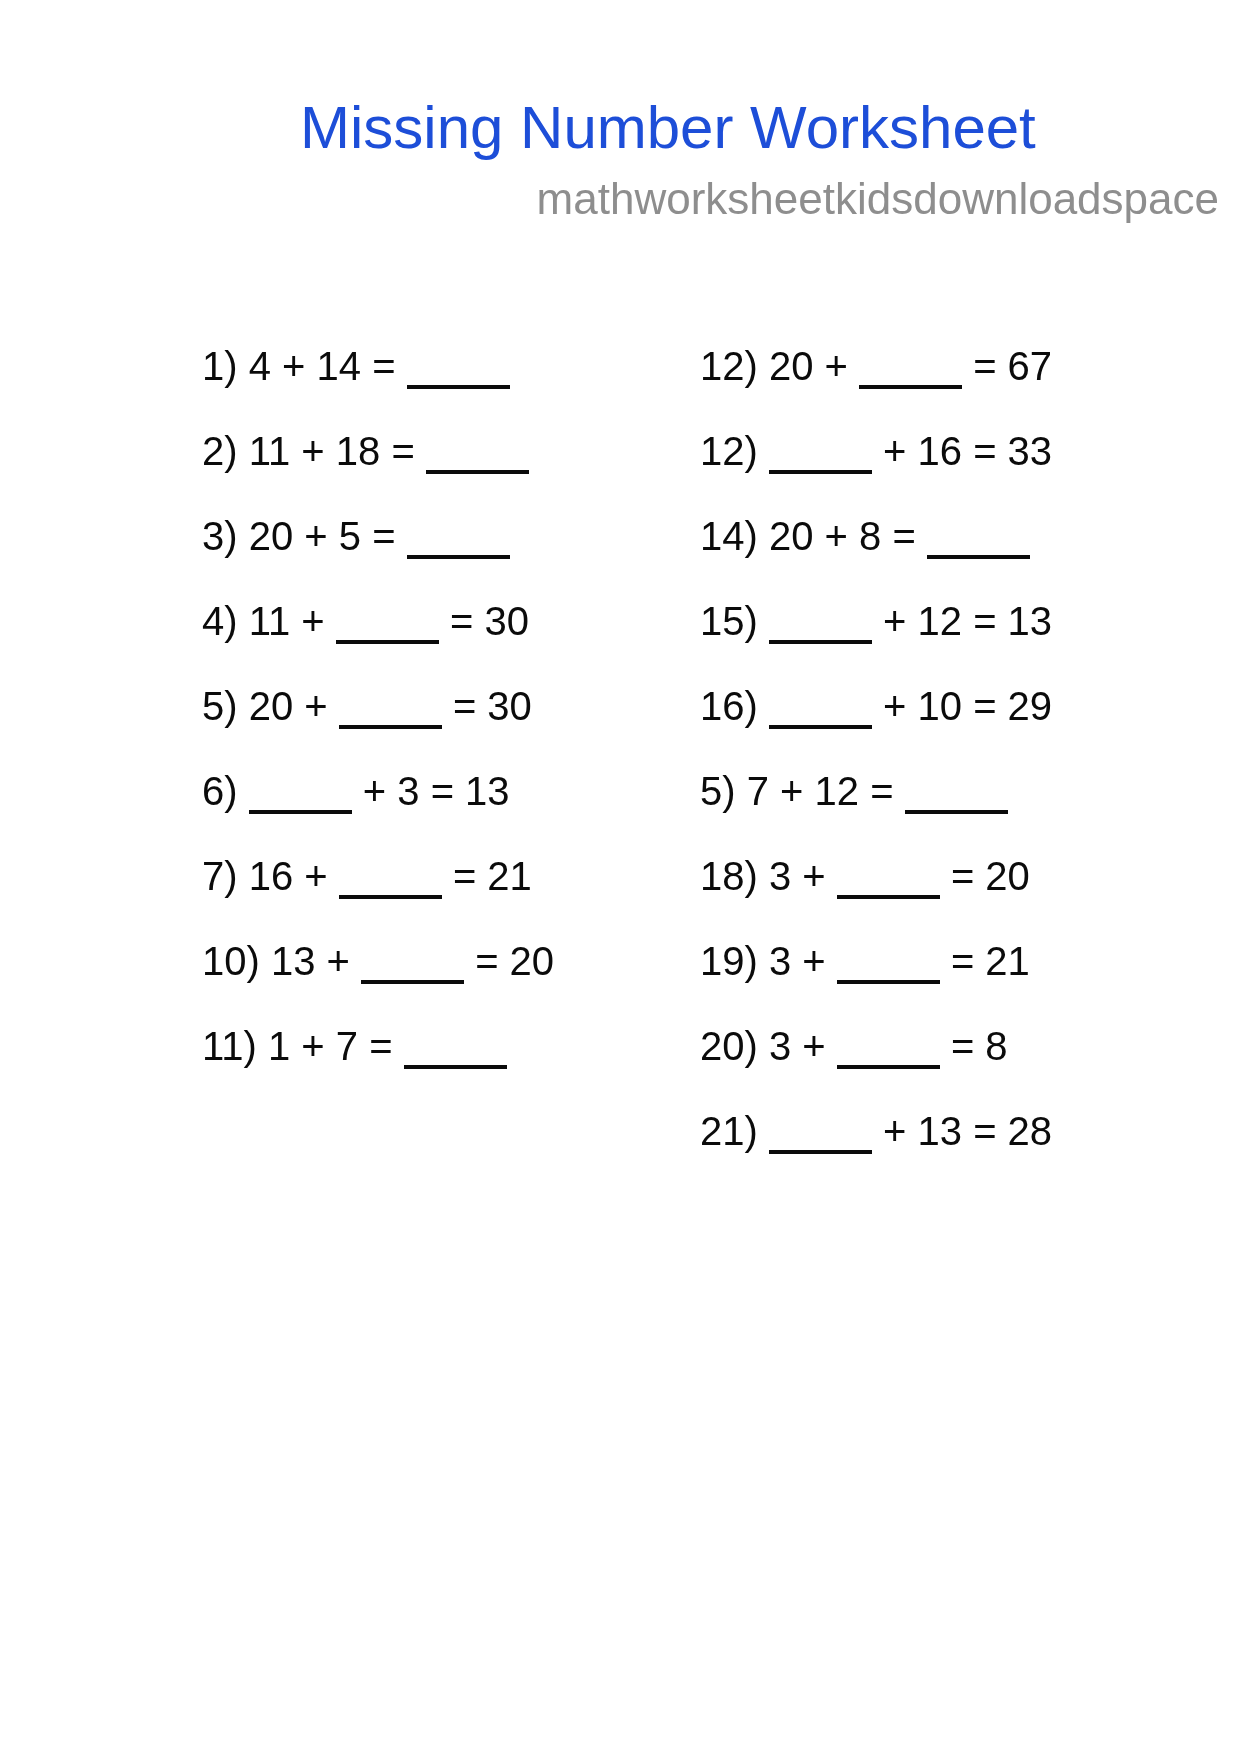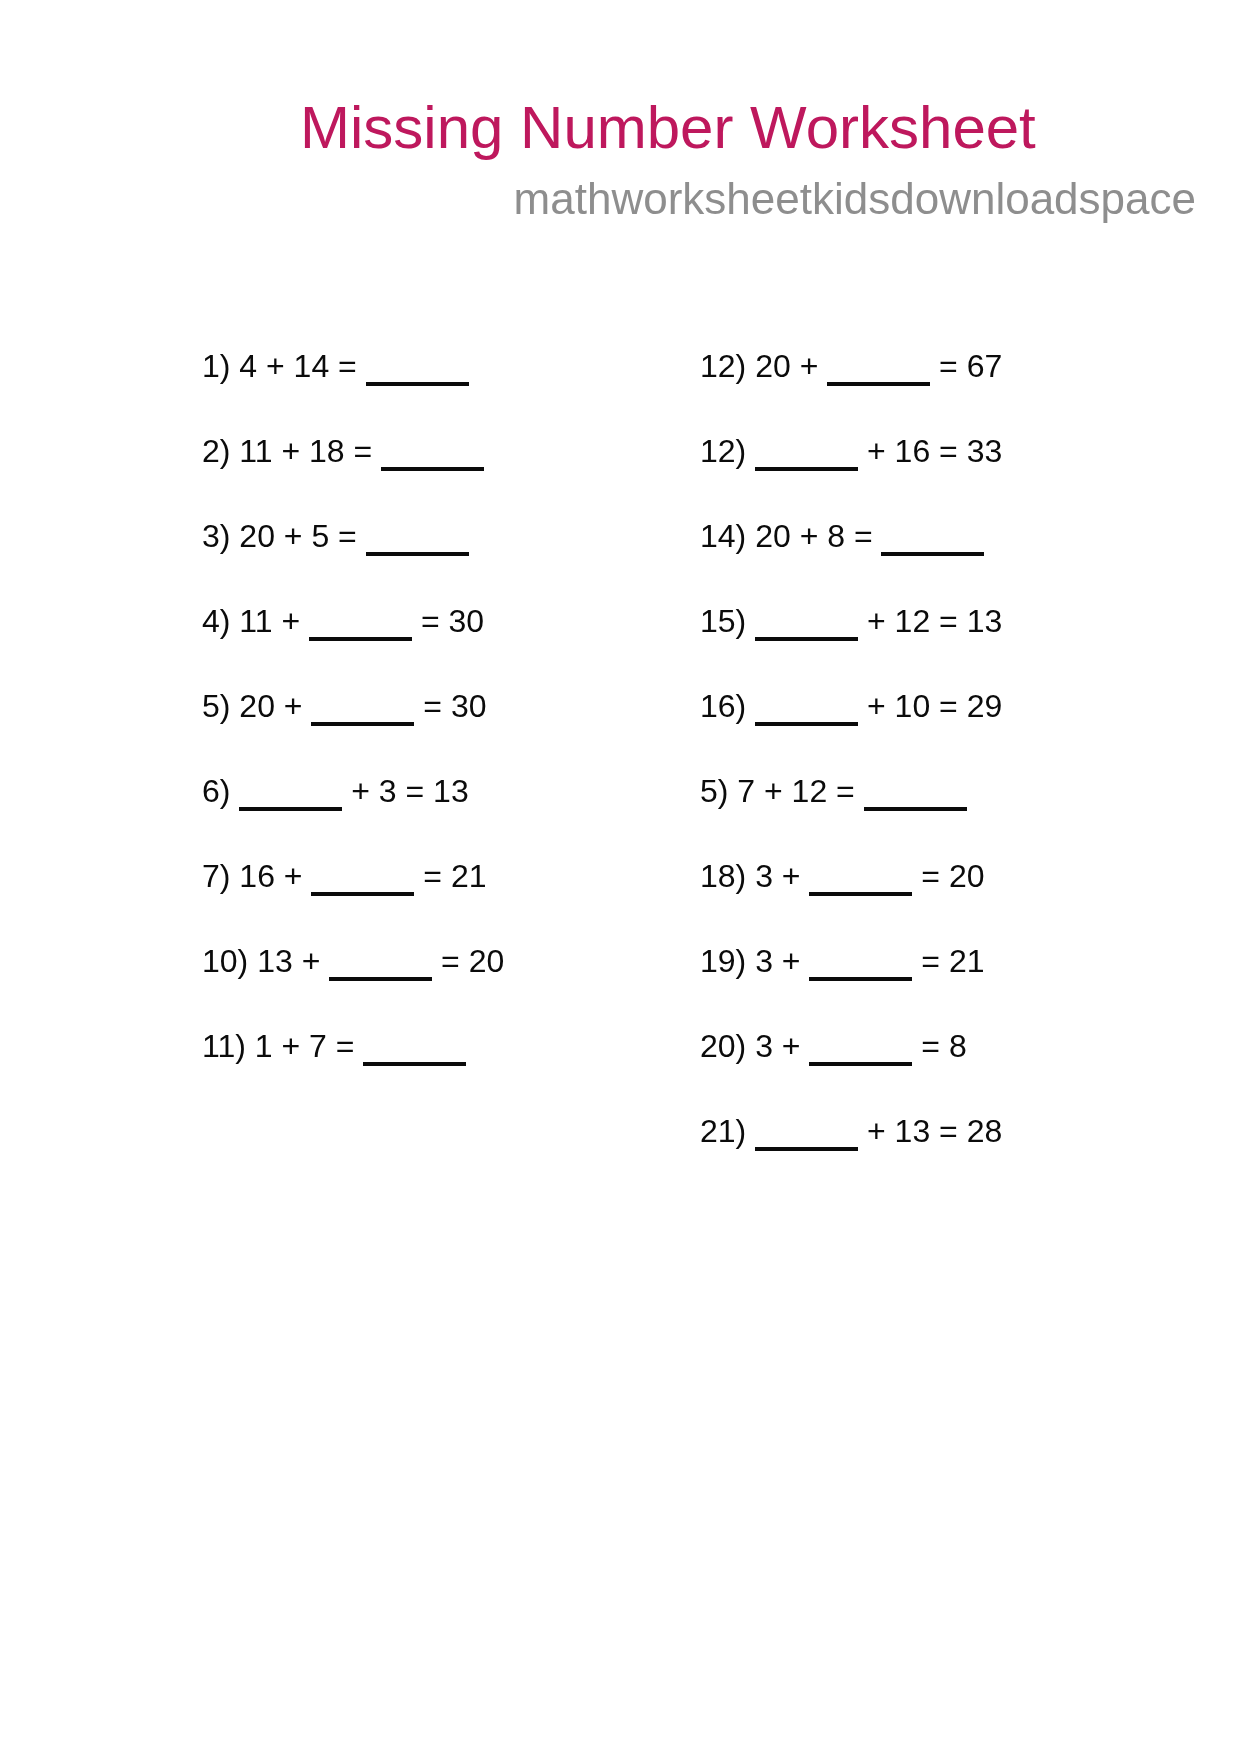--- a/index.html
+++ b/index.html
@@ -19,27 +19,27 @@
     width: 1240px;
     height: 1754px;
     background: #ffffff;
   }
   .title {
     font-size: 60px;
     font-weight: 400;
     line-height: 64px;
     margin: 96px 0 0 300px;
     white-space: nowrap;
-    color: #be185d;
+    color: #1d4ed8;
   }
   .subtitle {
     font-size: 44px;
     line-height: 50px;
     margin-top: 14px;
-    padding-right: 44px;
+    padding-right: 21px;
     text-align: right;
     color: #8e8e8e;
     white-space: nowrap;
   }
   .problems {
     margin: 100px 0 0 202px;
     display: flex;
   }
   .col {
     display: block;
@@ -47,21 +47,21 @@
   .col-left {
     width: 498px;
     flex: 0 0 498px;
   }
   .col-right {
     flex: 1 1 auto;
   }
   .row {
     height: 85px;
     line-height: 85px;
-    font-size: 32px;
+    font-size: 40px;
     white-space: nowrap;
   }
   .pnum, .ptext {
     display: inline;
   }
   .blank {
     display: inline-block;
     width: 103px;
     height: 36px;
     border-bottom: 4px solid #0b0b0b;

